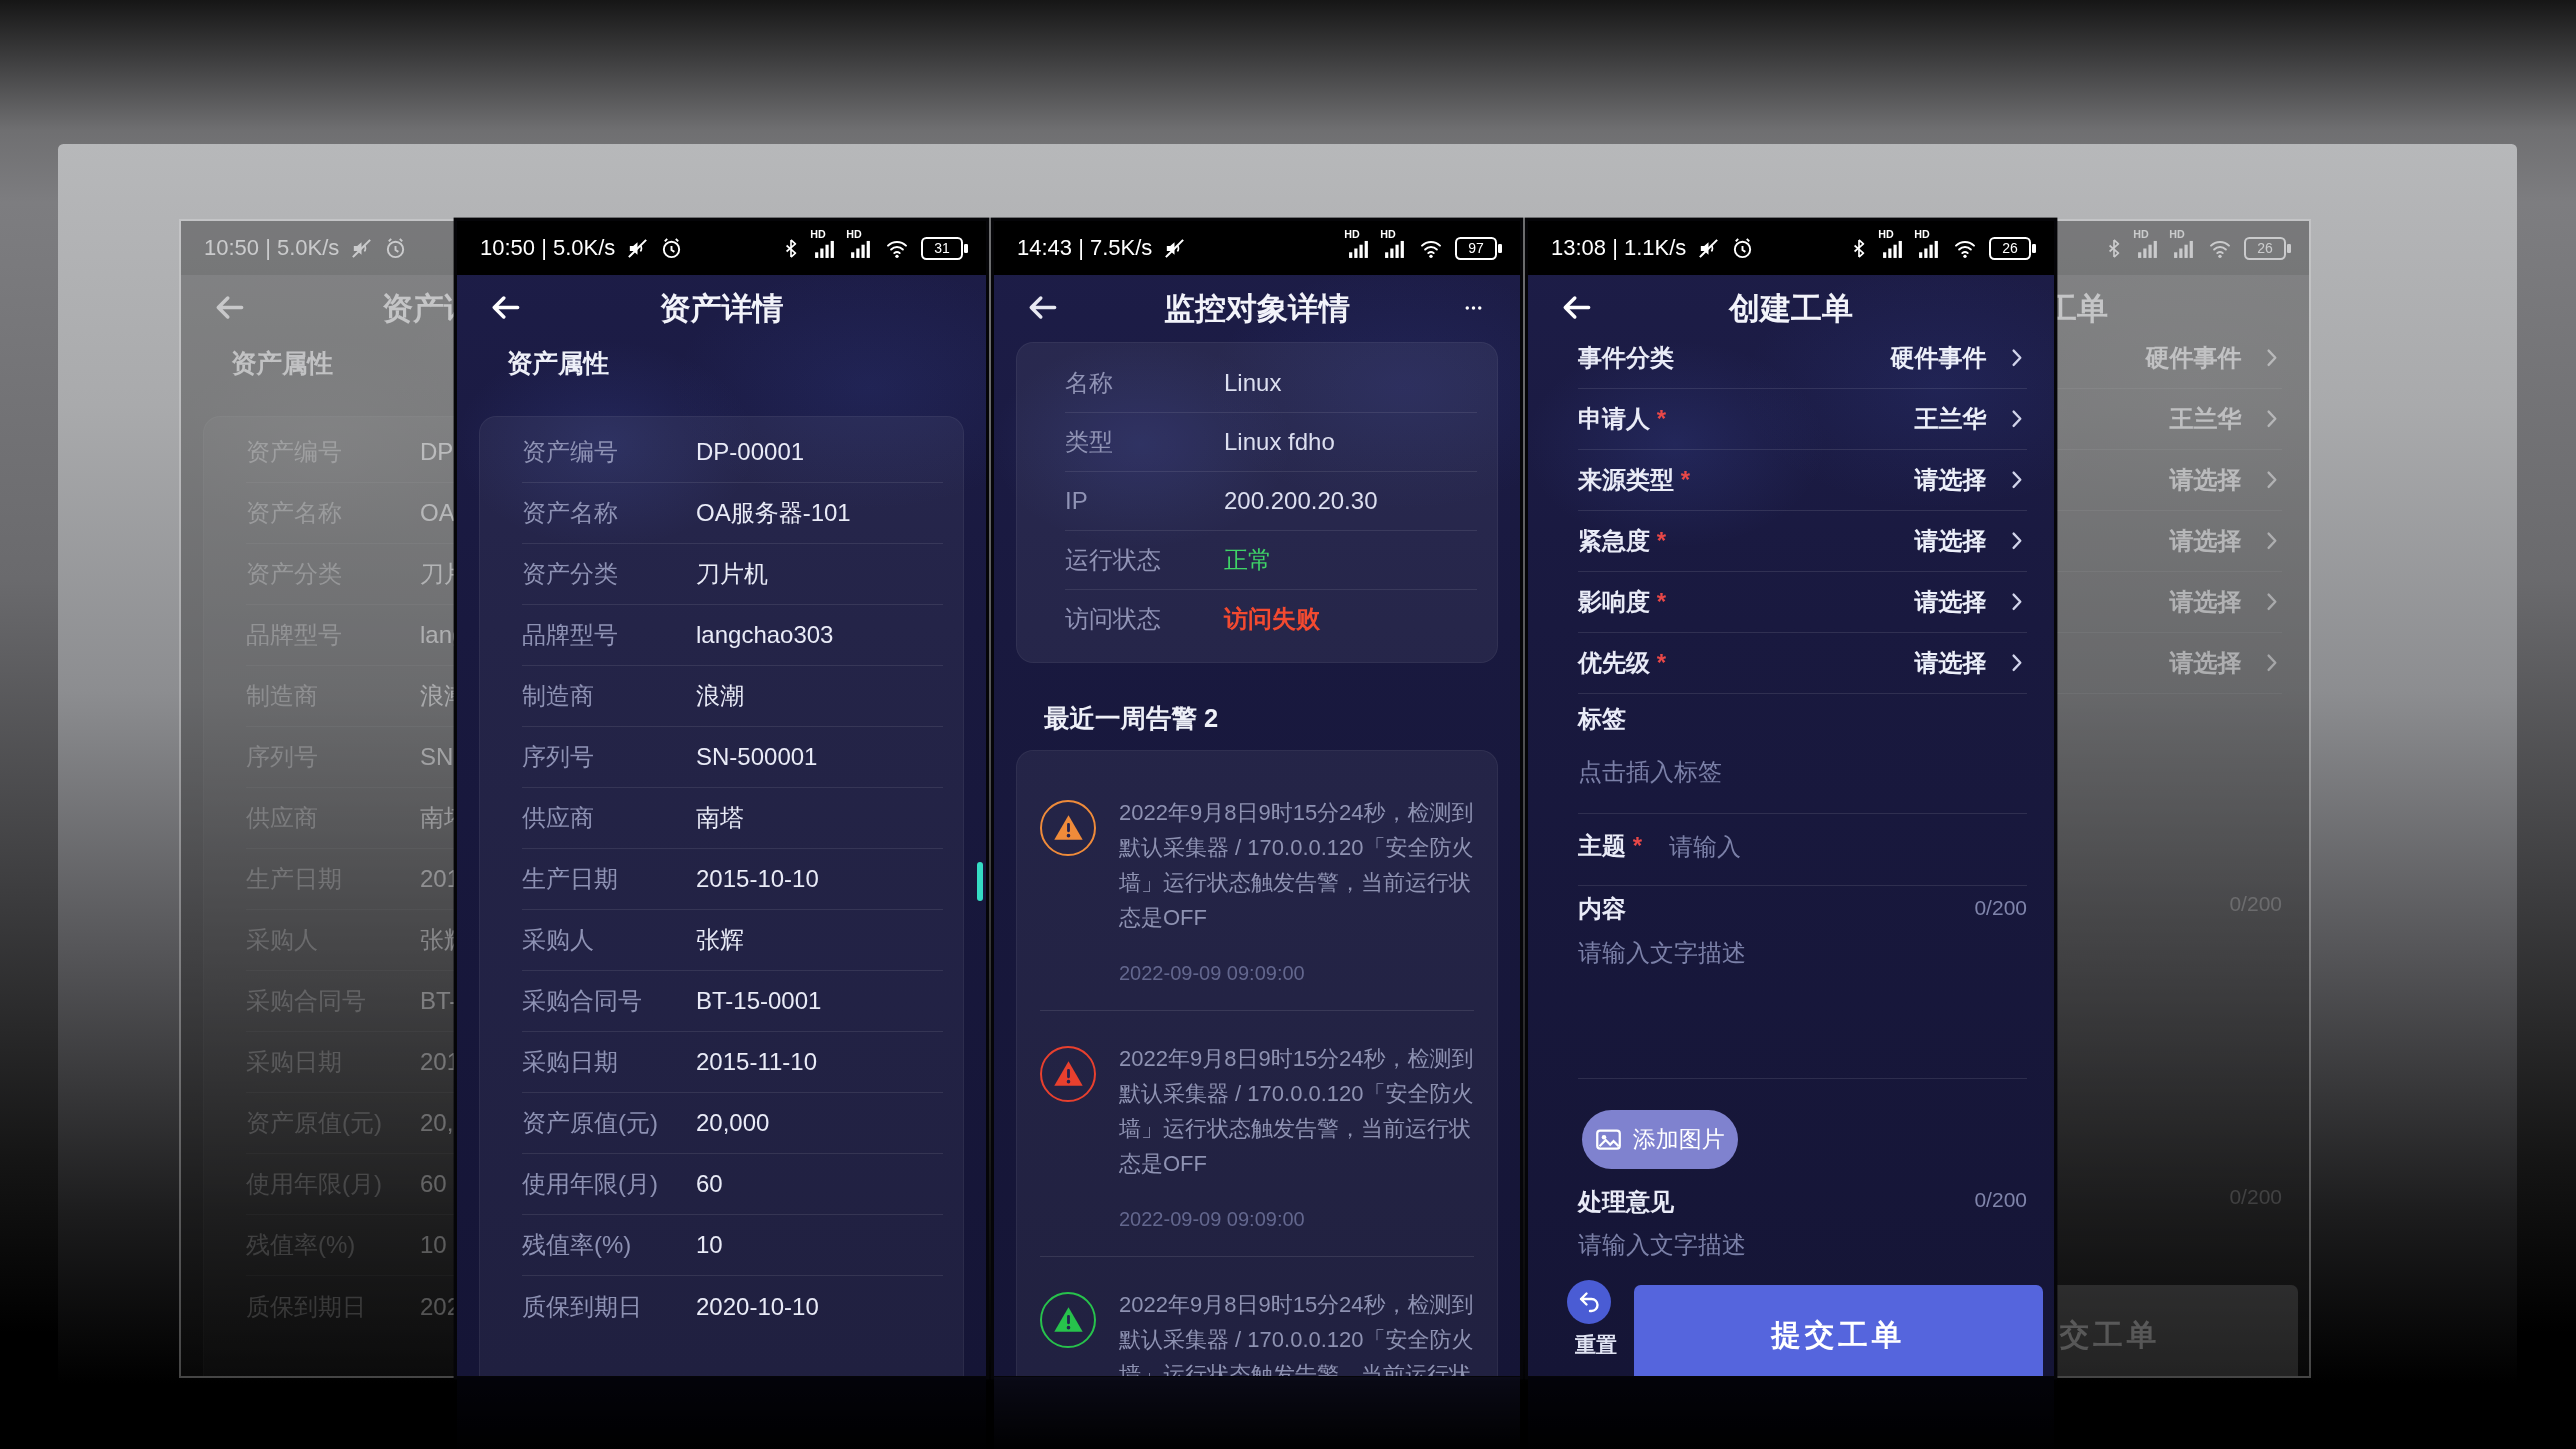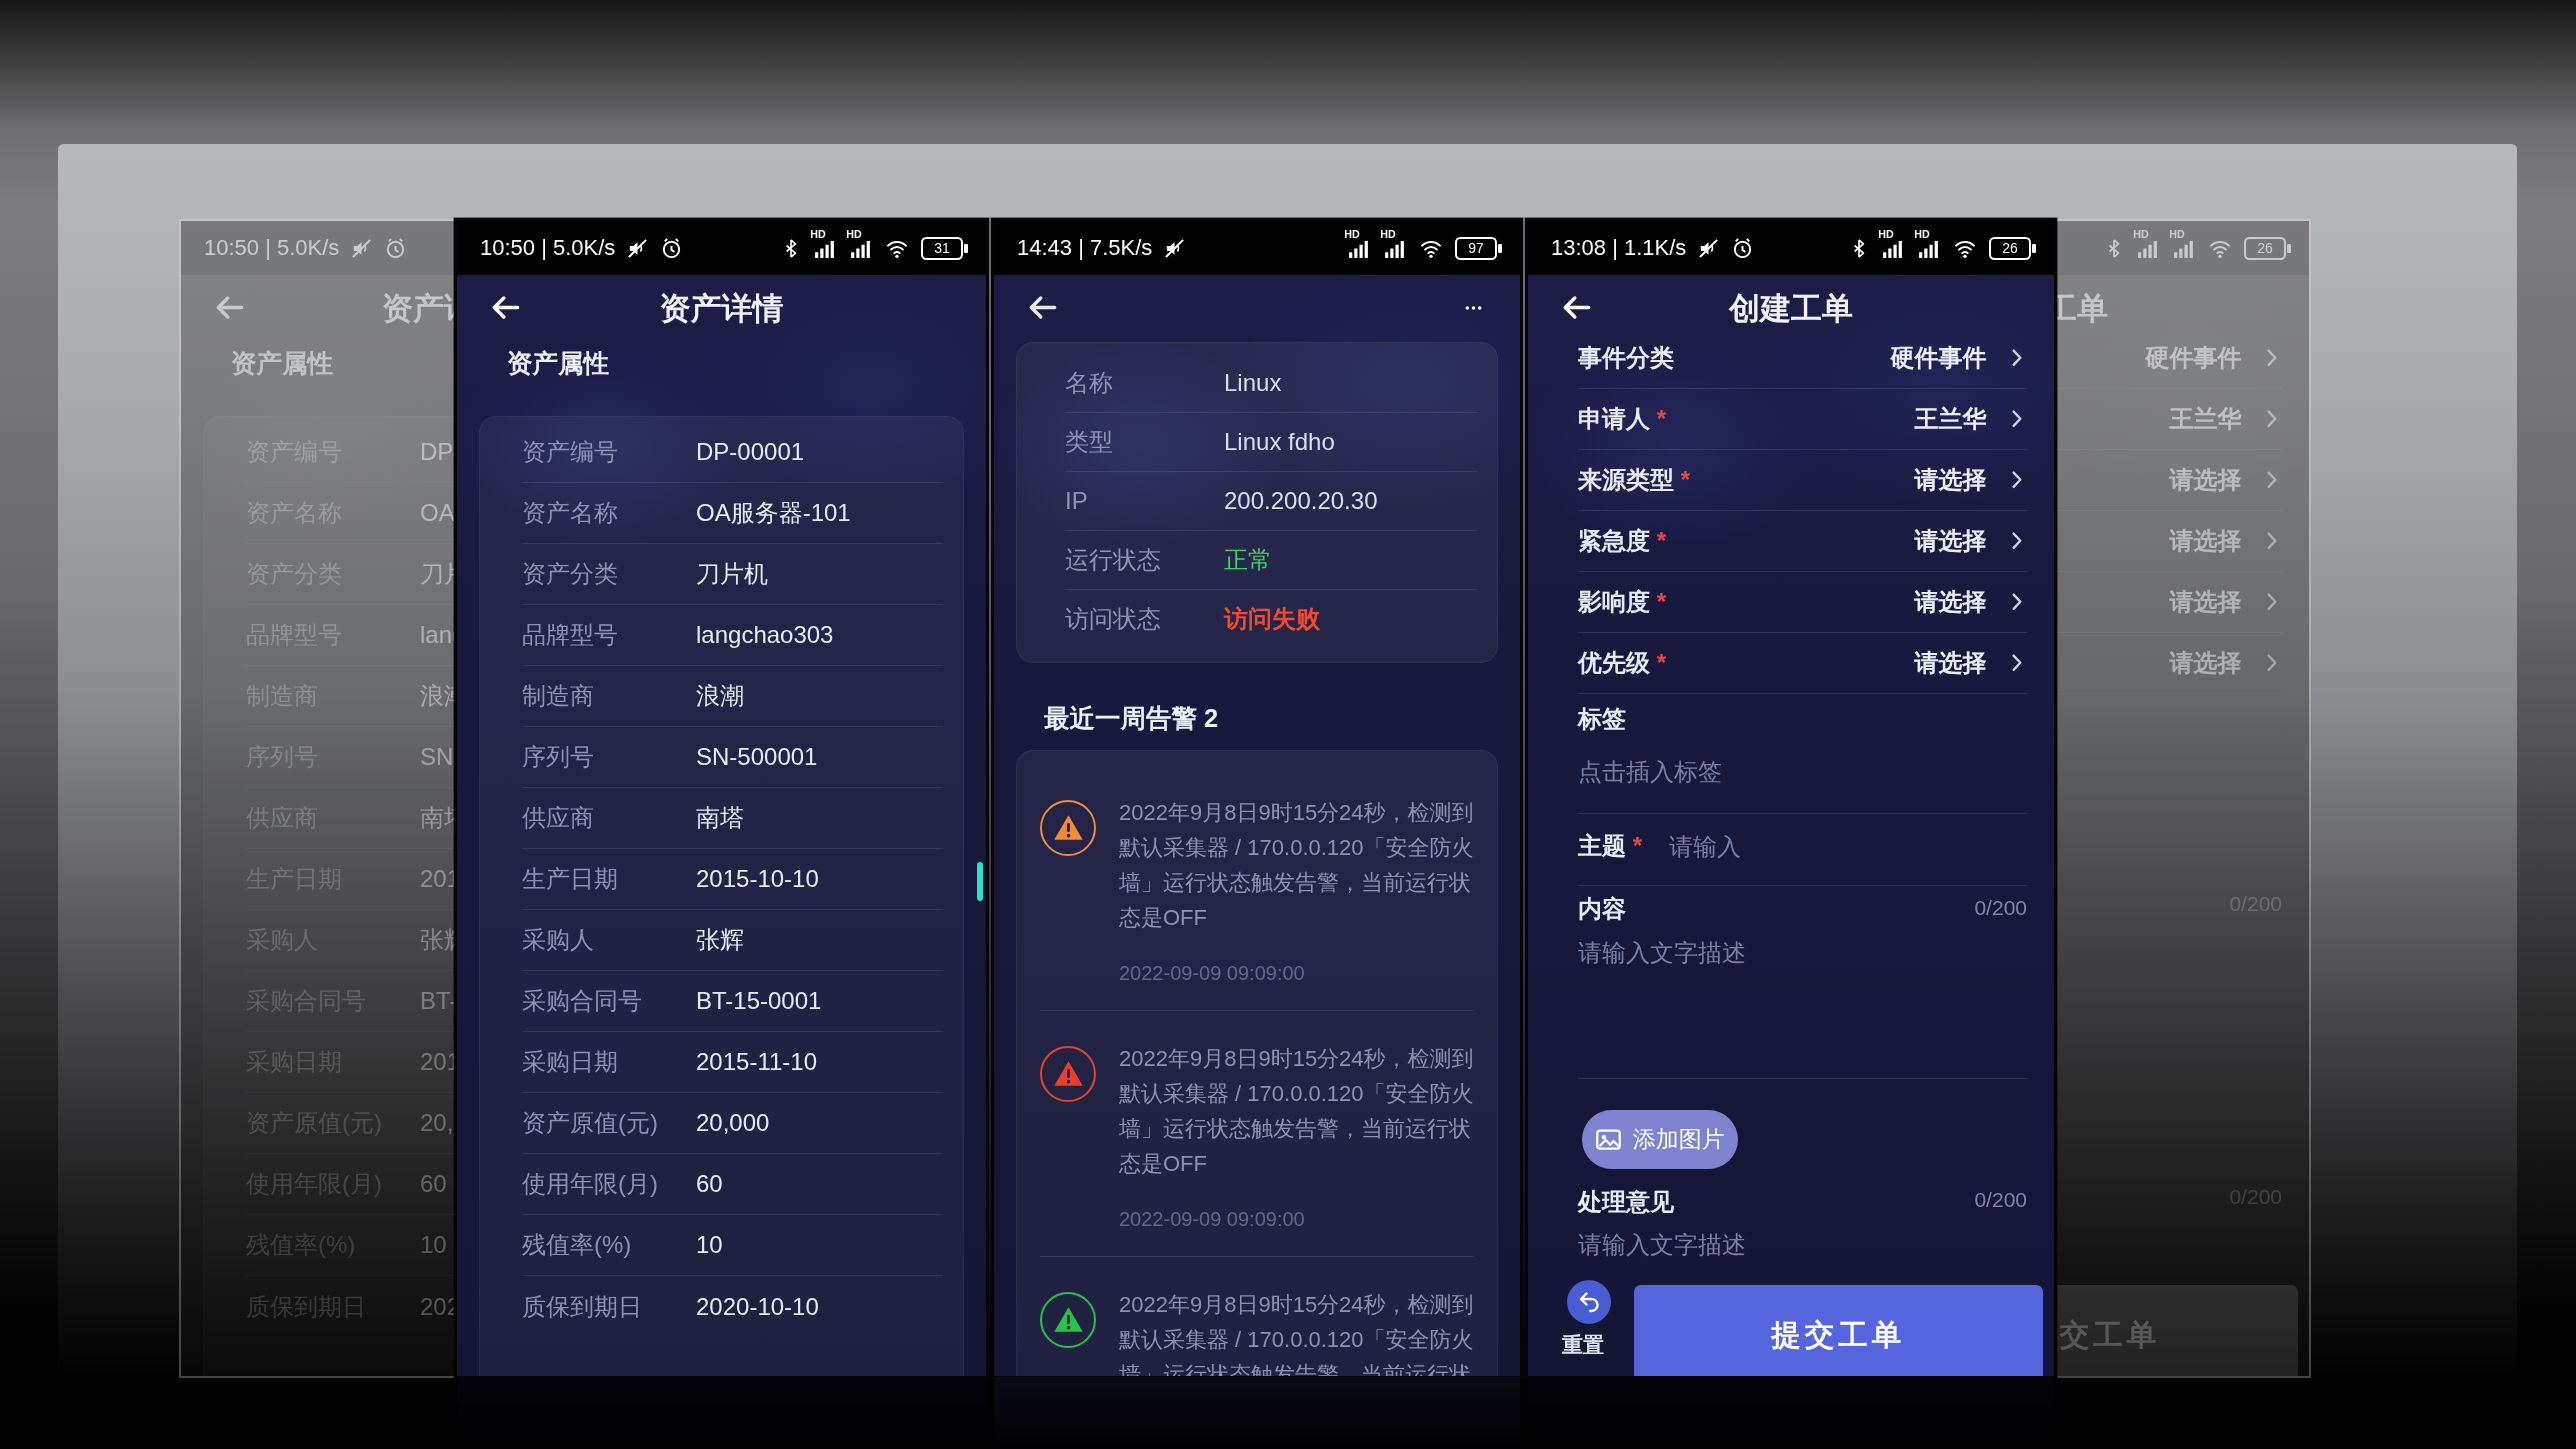--- a/index.html
+++ b/index.html
@@ -85,21 +85,21 @@
   .sel .val { margin-left:auto; font-size:24px; font-weight:600; color:#eceff9; padding-right:19px; }
   .abs-lab { position:absolute; left:50px; font-size:24px; font-weight:600; color:#e9ebf7; z-index:3; }
   .ph { position:absolute; left:50px; font-size:24px; color:#7b80a8; z-index:3; }
   .counter { position:absolute; right:27px; font-size:21px; color:#8085ab; z-index:3; }
   .inline-ph { position:absolute; left:141px; font-size:24px; color:#7b80a8; z-index:3; }
   .add-img { position:absolute; left:54px; top:889px; width:156px; height:59px; border-radius:31px;
     background:rgba(142,146,228,0.88); display:flex; align-items:center; justify-content:center; gap:10.7px;
     color:#fff; font-size:23px; z-index:3; }
   .reset-btn { position:absolute; left:39px; top:1059px; width:44px; height:44px; border-radius:50%;
     background:#4a5cd4; display:flex; align-items:center; justify-content:center; z-index:3; }
-  .reset-lab { position:absolute; left:34px; top:1110px; width:55px; text-align:left; font-size:21px;
+  .reset-lab { position:absolute; left:34px; top:1110px; width:55px; text-align:right; font-size:21px;
     font-weight:600; color:#e0e3f2; z-index:3; }
   .submit-btn { position:absolute; left:106px; right:11.4px; top:1064px; height:101px; background:#5565dd;
     border-radius:6.7px; color:#fff; font-size:29.5px; font-weight:600; letter-spacing:4px;
     display:flex; align-items:center; justify-content:center; z-index:3; }
 
   
   .refl { position:absolute; top:1377px; height:72px; overflow:hidden; background:#050510; z-index:2; }
   .refl-shade { position:absolute; inset:0; background:linear-gradient(180deg,rgba(0,0,0,0.40),rgba(0,0,0,0.95)); }
   .refl-mon { background:rgba(24,24,56,0.65); }
 </style>
@@ -503,20 +503,21 @@
           </svg>
         <span class="batt">
             <span>97</span>
           </span>
       </div>
     </div>
     <div class="navbar">
       <svg class="back-btn" width="35" height="35" style="color:#e8e9f2" viewBox="0 0 52 52">
           <use href="#i-back"></use>
         </svg>
+      <div class="nav-title">监控对象详情</div>
       <svg class="menu-btn" width="35" height="20" style="color:#fff" viewBox="0 0 52 30">
           <use href="#i-dots"></use>
         </svg>
     </div>
     <div class="card" style="top:121px; height:321px; background:rgba(255,255,255,0.06)">
       <div class="kv2-list">
         <div class="kv2">
             <span class="k">名称</span>
             <span class="v">Linux</span>
           </div>

